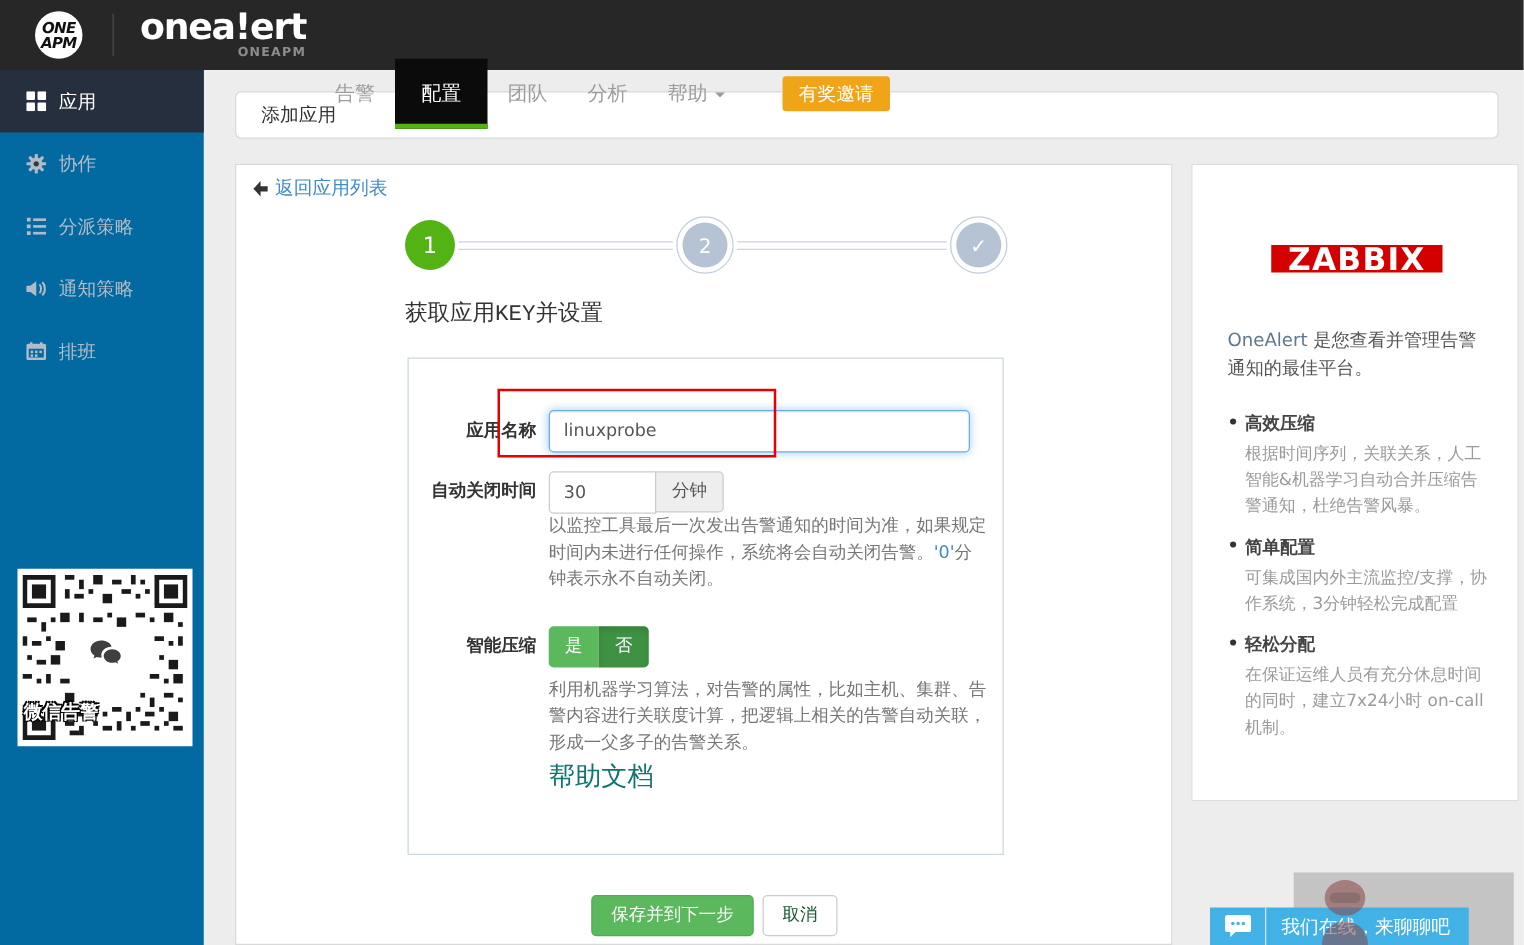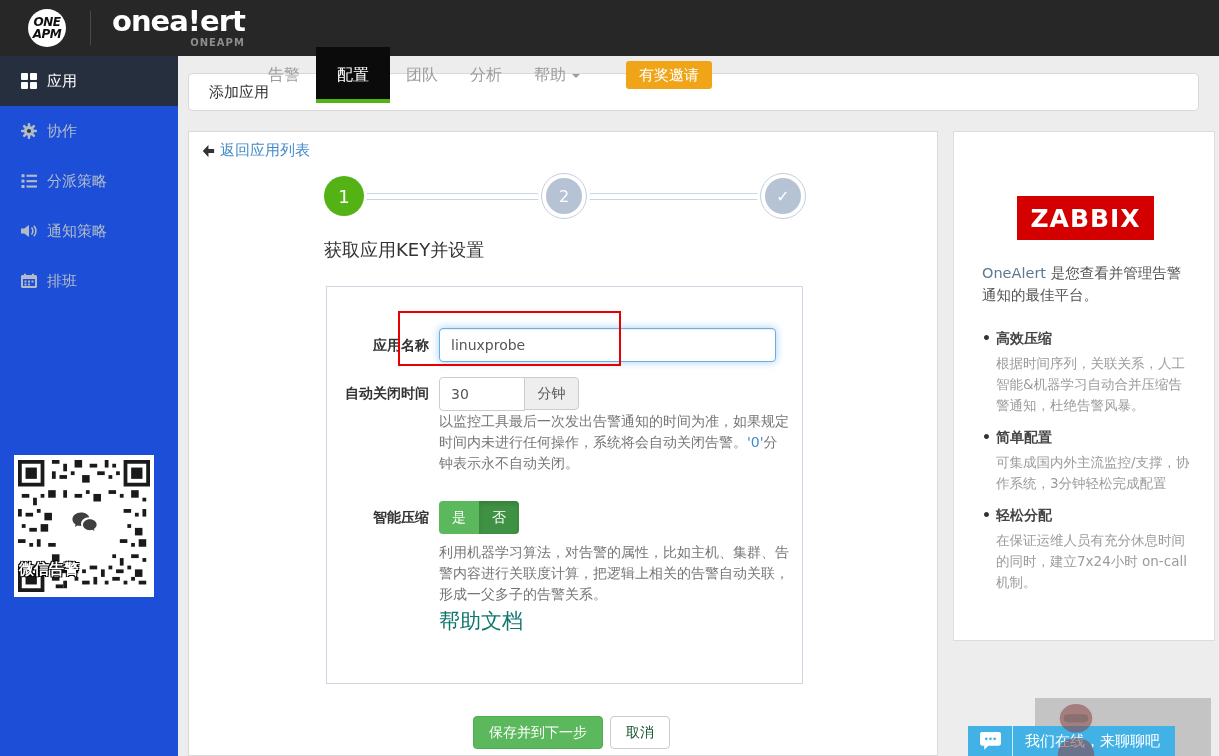--- a/index.html
+++ b/index.html
@@ -27,21 +27,21 @@
     border-top:4px solid currentColor; margin-left:6px; vertical-align:middle; }
   .invite-btn { margin:14px 0 0 30px; height:28px; line-height:28px; padding:0 13px; background:#f0a519;
     color:#fff; font-size:15px; border-radius:3px; cursor:pointer; }
   .nav-right { position:absolute; right:16px; top:0; height:56px; display:flex; align-items:center; gap:26px; }
   .plan { position:relative; color:#9d9d9d; font-size:16px; cursor:pointer; padding-bottom:2px; }
   .plan::after { content:""; position:absolute; left:-2px; right:-2px; bottom:-6px; height:2px; background:#5bc0de; }
   .user { color:#bdbdbd; font-size:16px; cursor:pointer; display:flex; align-items:center; gap:6px; }
   .user .uicon { width:15px; height:15px; color:#9d9d9d; }
 
   
-  .sidebar { position:absolute; left:0; top:56px; width:178px; height:700px; background:#1d4ed8; z-index:20; }
+  .sidebar { position:absolute; left:0; top:56px; width:163px; height:700px; background:#0369a1; z-index:20; }
   .side-item { display:flex; align-items:center; height:50px; padding-left:21px; color:#b2bcc7; font-size:15px; cursor:pointer; }
   .side-item.active { background:#252f3d; color:#fff; }
   .side-item .sicon { width:16px; height:16px; margin-right:10px; color:currentColor; flex:0 0 16px; }
   .qr-box { position:absolute; left:14px; top:399px; width:140px; height:142px; background:#fff; }
   .qr-box svg.qr { position:absolute; left:4px; top:4px; width:132px; height:134px; }
   .qr-caption { position:absolute; left:5px; bottom:18px; color:#fff; font-weight:bold; font-size:15px;
     text-shadow:-1px -1px 0 #000,1px -1px 0 #000,-1px 1px 0 #000,1px 1px 0 #000; }
   .wechat-badge { position:absolute; left:50px; top:48px; width:40px; height:40px; }
 
   
@@ -58,21 +58,21 @@
     border-top:1px solid #c9d4e0; border-bottom:1px solid #c9d4e0; }
   .step-circle { position:absolute; border-radius:50%; display:flex; align-items:center; justify-content:center; }
   .step-current { left:135px; top:44px; width:40px; height:40px; background:#53b314; color:#fff;
     font-size:18px; box-shadow:0 0 0 3px #fff; }
   .step-ring { width:46px; height:46px; border:1px solid #c2cedd; background:#fff; box-shadow:0 0 0 3px #fff; }
   .step-ring .inner { width:36px; height:36px; border-radius:50%; background:#b6c3d4; color:#fff;
     display:flex; align-items:center; justify-content:center; font-size:16px; }
   .step2 { left:352px; top:41px; }
   .step3 { left:571px; top:41px; }
 
-  .section-title { position:absolute; left:135px; top:106px; font-size:18px; color:#333; }
+  .section-title { position:absolute; left:135px; top:106px; font-size:18px; color:#333;font-family:Liberation Mono, monospace; }
 
   .form-box { position:absolute; left:137px; top:154px; width:477px; height:398px; border:1px solid #ccd7e2; }
   .annotation-rect { position:absolute; left:71px; top:24px; width:223px; height:55px; border:2px solid #e60000; z-index:5; pointer-events:none; }
   .f-label { position:absolute; left:0; width:102px; height:33px; line-height:33px; text-align:right; font-weight:bold; color:#333; font-size:14px; }
   .lbl1 { top:42px; } .lbl2 { top:90px; } .lbl3 { top:214px; }
   .text-input { position:absolute; height:33px; border:1px solid #ccc; border-radius:4px; padding:16px 11px;
     font-size:14px; color:#555; font-family:inherit; outline:none; background:#fff; }
   .app-name-input { left:112px; top:41px; width:337px; border-color:#66afe9;
     box-shadow:inset 0 1px 1px rgba(0,0,0,.075), 0 0 8px rgba(102,175,233,.6); }
   .close-input { left:112px; top:90px; width:86px; border-radius:4px 0 0 4px; }
@@ -87,21 +87,21 @@
   .toggle-no { background:#3f9243; border-radius:0 4px 4px 0; box-shadow:inset 0 3px 5px rgba(0,0,0,.125); }
   .helpdoc-link { position:absolute; left:112px; top:320px; color:#0f766e; font-size:21px; cursor:pointer; text-decoration:none; }
 
   .form-actions { position:absolute; left:284px; top:584px; display:flex; gap:7px; }
   .btn { height:33px; line-height:31px; border-radius:4px; font-size:14px; padding:0 15px; cursor:pointer; font-family:inherit; }
   .btn-save { background:#5cb85c; border:1px solid #4cae4c; color:#fff; }
   .btn-cancel { background:#fff; border:1px solid #ccc; color:#14532d; }
 
   
   .promo-panel { position:absolute; left:953px; top:131px; width:262px; height:510px; background:#fff; border:1px solid #ddd; }
-  .zabbix-logo { position:absolute; left:63px; top:64px; width:137px; height:44px; background:#d40000; color:#fff;
+  .zabbix-logo { position:absolute; left:63px; top:64px; width:137px; height:22px; background:#d40000; color:#fff;
     display:flex; align-items:center; justify-content:center; font-size:25px; font-weight:bold; letter-spacing:1px; }
   .promo-intro { position:absolute; left:28px; top:130px; width:208px; font-size:14.5px; line-height:22px; color:#555; }
   .promo-intro .pbrand { color:#60788c; }
   .promo-bullets { position:absolute; left:28px; top:198px; width:212px; }
   .pb-item { margin-bottom:13px; }
   .pb-title { font-weight:bold; color:#444; font-size:14px; margin-bottom:5px; position:relative; padding-left:14px; }
   .pb-title::before { content:"•"; position:absolute; left:0; top:0; color:#333; }
   .pb-body { color:#9b9b9b; font-size:13.5px; line-height:21px; padding-left:14px; }
 
   

